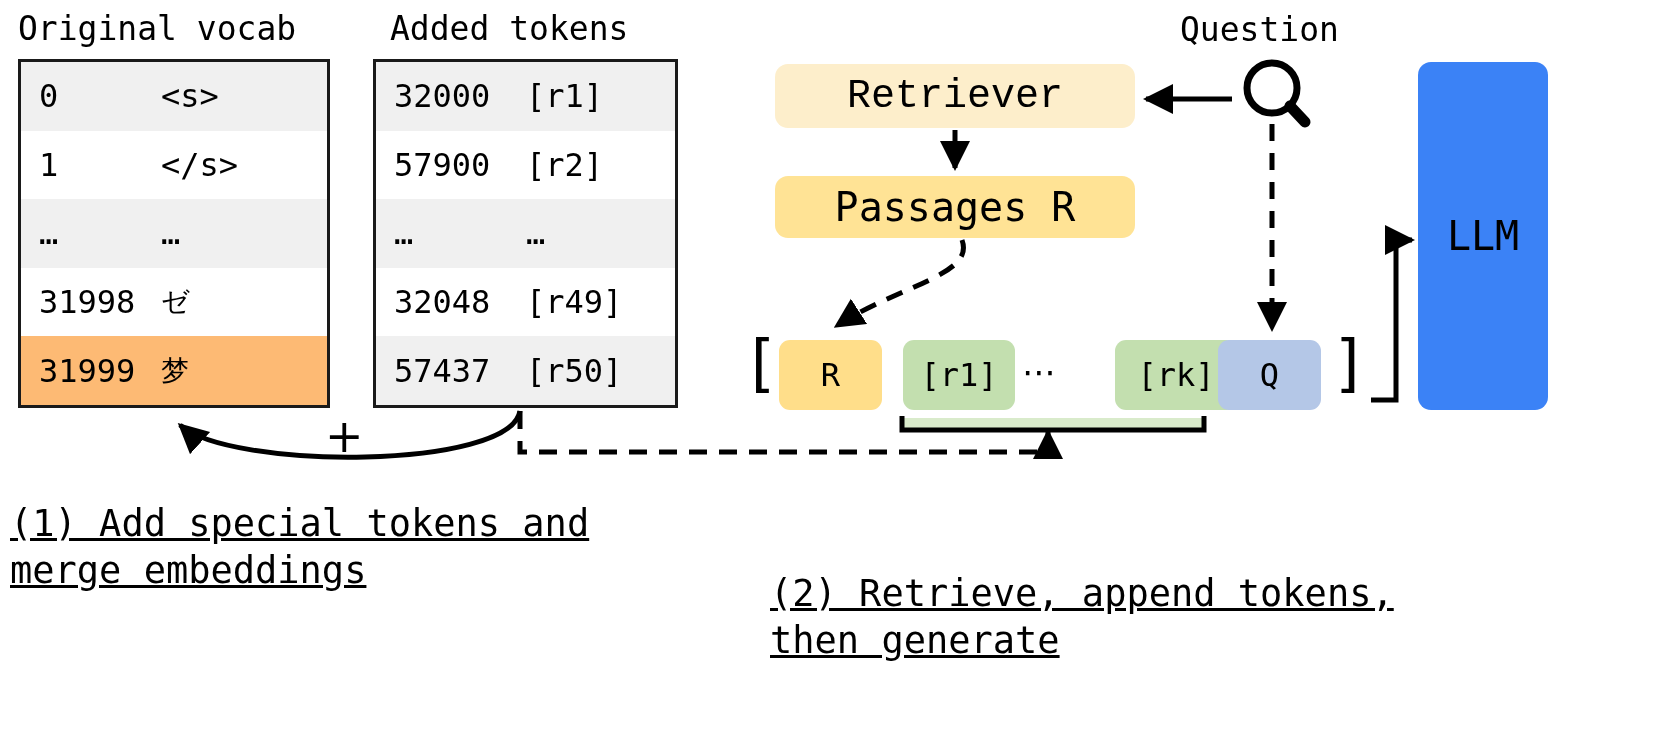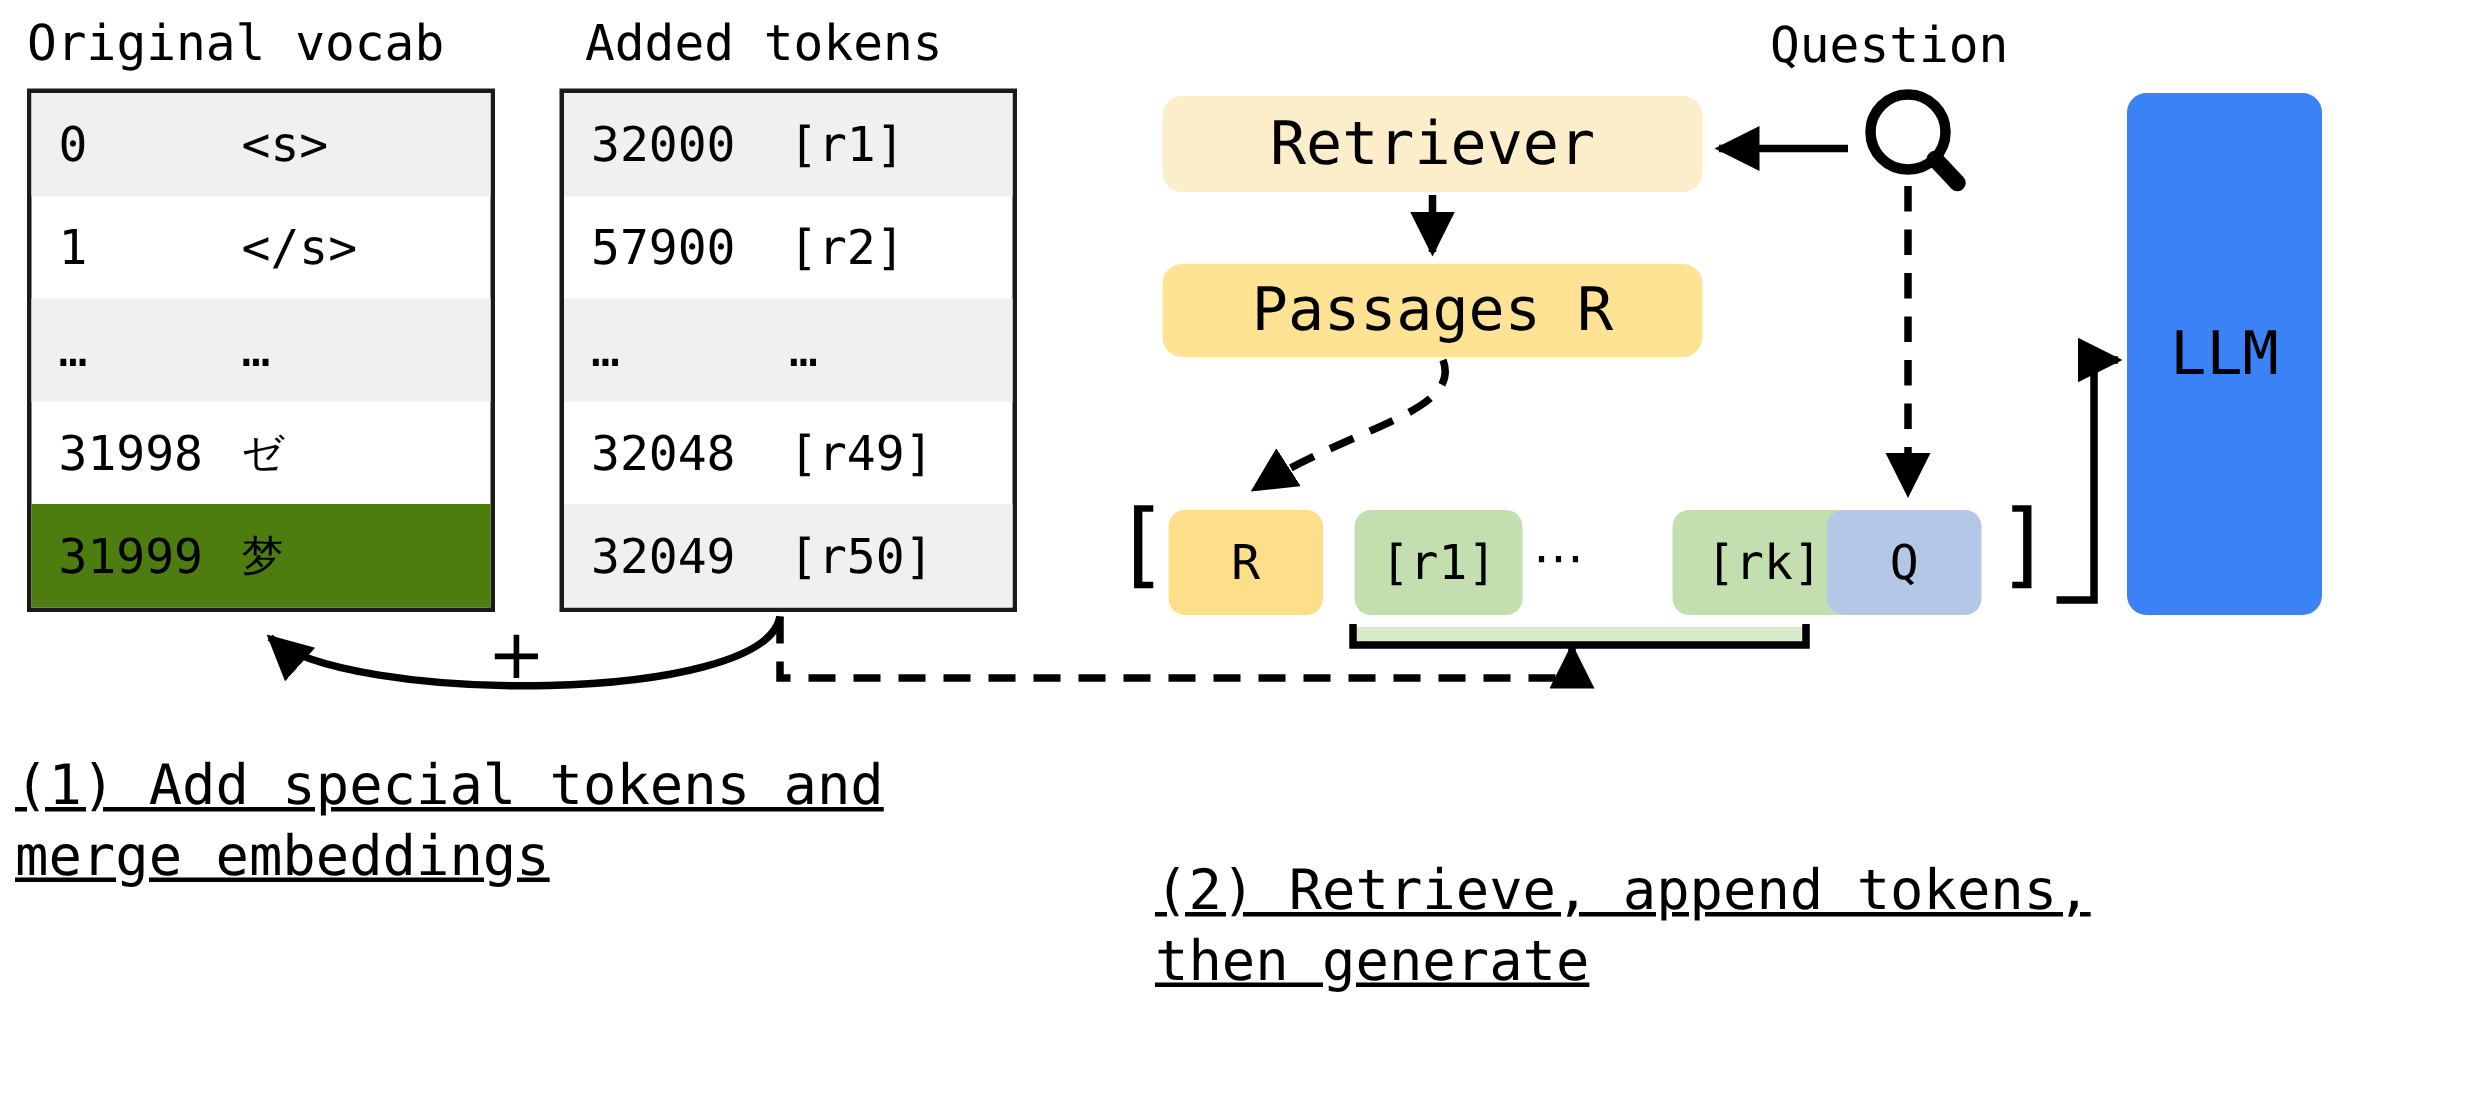--- a/index.html
+++ b/index.html
@@ -180,21 +180,21 @@
       <span class="ctok">&lt;/s&gt;</span>
     </div>
     <div class="vrow alt" style="background: rgb(240, 240, 240);">
       <span class="cid ell">…</span>
       <span class="ctok ell">…</span>
     </div>
     <div class="vrow">
       <span class="cid">31998</span>
       <span class="ctok cjk">ゼ</span>
     </div>
-    <div class="vrow alt" style="background: #4d7c0f;">
+    <div class="vrow alt" style="background: #fdba74;">
       <span class="cid">31999</span>
       <span class="ctok cjk">梦</span>
     </div>
   </div>
 
   <div class="vtable" id="table-added" style="border-color: rgb(26, 26, 26);">
     <div class="vrow alt" style="background: rgb(240, 240, 240);">
       <span class="cid">32000</span>
       <span class="ctok">[r1]</span>
     </div>
@@ -204,31 +204,31 @@
     </div>
     <div class="vrow alt" style="background: rgb(240, 240, 240);">
       <span class="cid ell">…</span>
       <span class="ctok ell">…</span>
     </div>
     <div class="vrow">
       <span class="cid">32048</span>
       <span class="ctok">[r49]</span>
     </div>
     <div class="vrow alt" style="background: rgb(240, 240, 240);">
-      <span class="cid">32049</span>
+      <span class="cid">57437</span>
       <span class="ctok">[r50]</span>
     </div>
   </div>
 
   <div id="merge-plus">+</div>
 
   <div class="caption" id="caption-1">(1) Add special tokens and
 merge embeddings</div>
 
-  <div class="rbox" id="box-retriever" style="background: rgb(253, 238, 203);">Retriever</div>
+  <div class="rbox" id="box-retriever" style="background: rgb(253, 238, 203); font-family: Liberation Mono, monospace;">Retriever</div>
 
   <div class="rbox" id="box-passages" style="background: rgb(255, 227, 149);">Passages R</div>
 
   <div id="label-question">Question</div>
 
   <div class="seq-glyph" id="seq-bracket-open">[</div>
 
   <div class="rbox" id="box-seq-r" style="background: rgb(255, 222, 138);">R</div>
 
   <div class="rbox" id="box-seq-r1" style="background: rgb(195, 223, 175);">[r1]</div>

